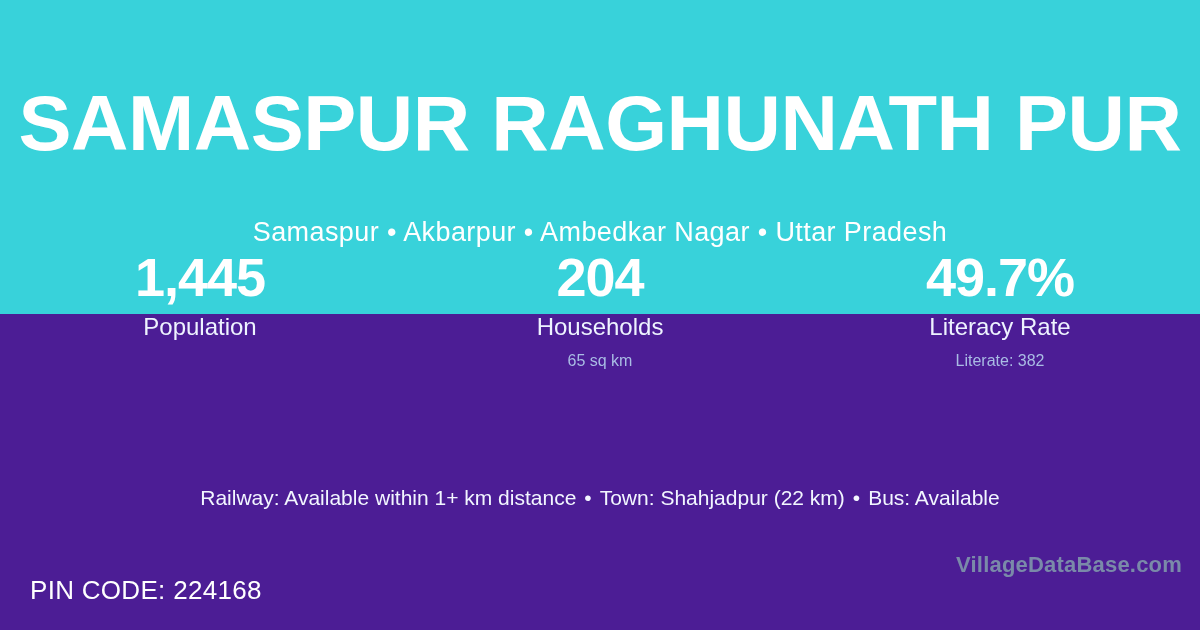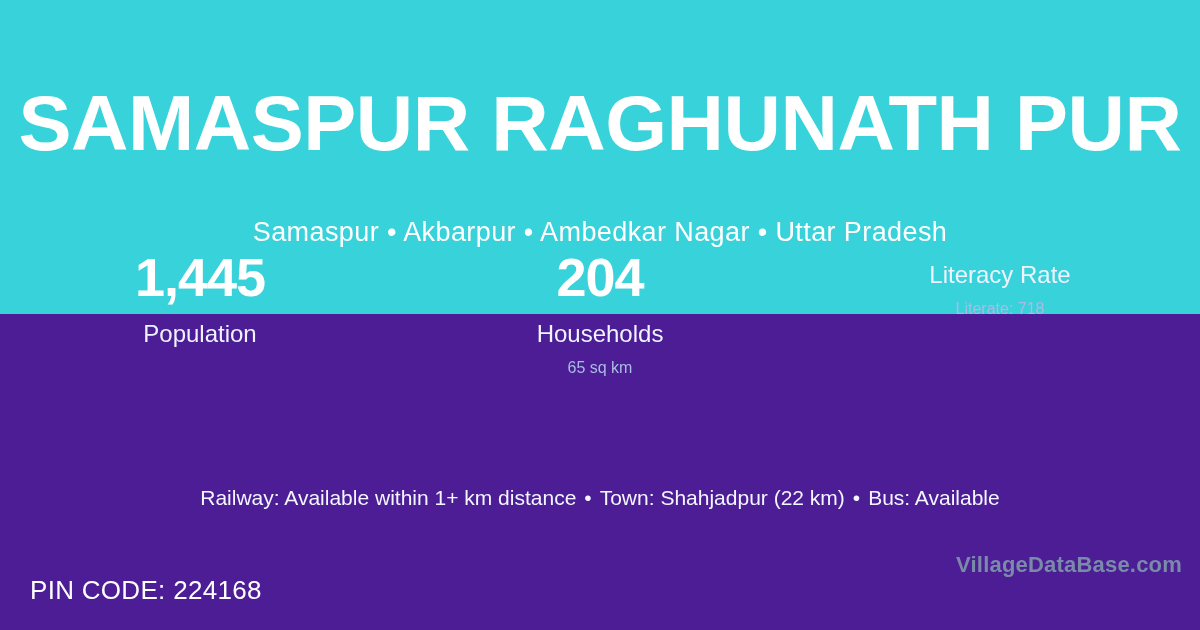--- a/index.html
+++ b/index.html
@@ -55,21 +55,21 @@
     text-align:center;
   }
   .stat-value {
     color:#ffffff;
     font-size:54px;
     font-weight:bold;
     line-height:1.1;
     letter-spacing:-1px;
   }
   .stat-label {
-    margin-top:13px;
+    margin-top:6px;
     color:#eef3ff;
     font-size:24px;
     font-weight:normal;
     line-height:1.2;
   }
   .stat-sub {
     margin-top:9px;
     color:#a9bce4;
     font-size:16px;
     font-weight:normal;
@@ -122,22 +122,23 @@
       <div class="stat-label">Population</div>
     </div>
 
     <div class="stat">
       <div class="stat-value">204</div>
       <div class="stat-label">Households</div>
       <div class="stat-sub">65 sq km</div>
     </div>
 
     <div class="stat">
+      <div class="stat-value">49.7%</div>
       <div class="stat-label">Literacy Rate</div>
-      <div class="stat-sub">Literate: 718</div>
+      <div class="stat-sub">Literate: 382</div>
     </div>
 
   </div>
 
   <div id="amenities">
     <span>Railway: Available within 1+ km distance</span><span class="amen-sep">•</span><span>Town: Shahjadpur (22 km)</span><span class="amen-sep">•</span><span>Bus: Available</span>
   </div>
 
   <div id="pin">PIN CODE: 224168</div>
   <div id="brand">VillageDataBase.com</div>

